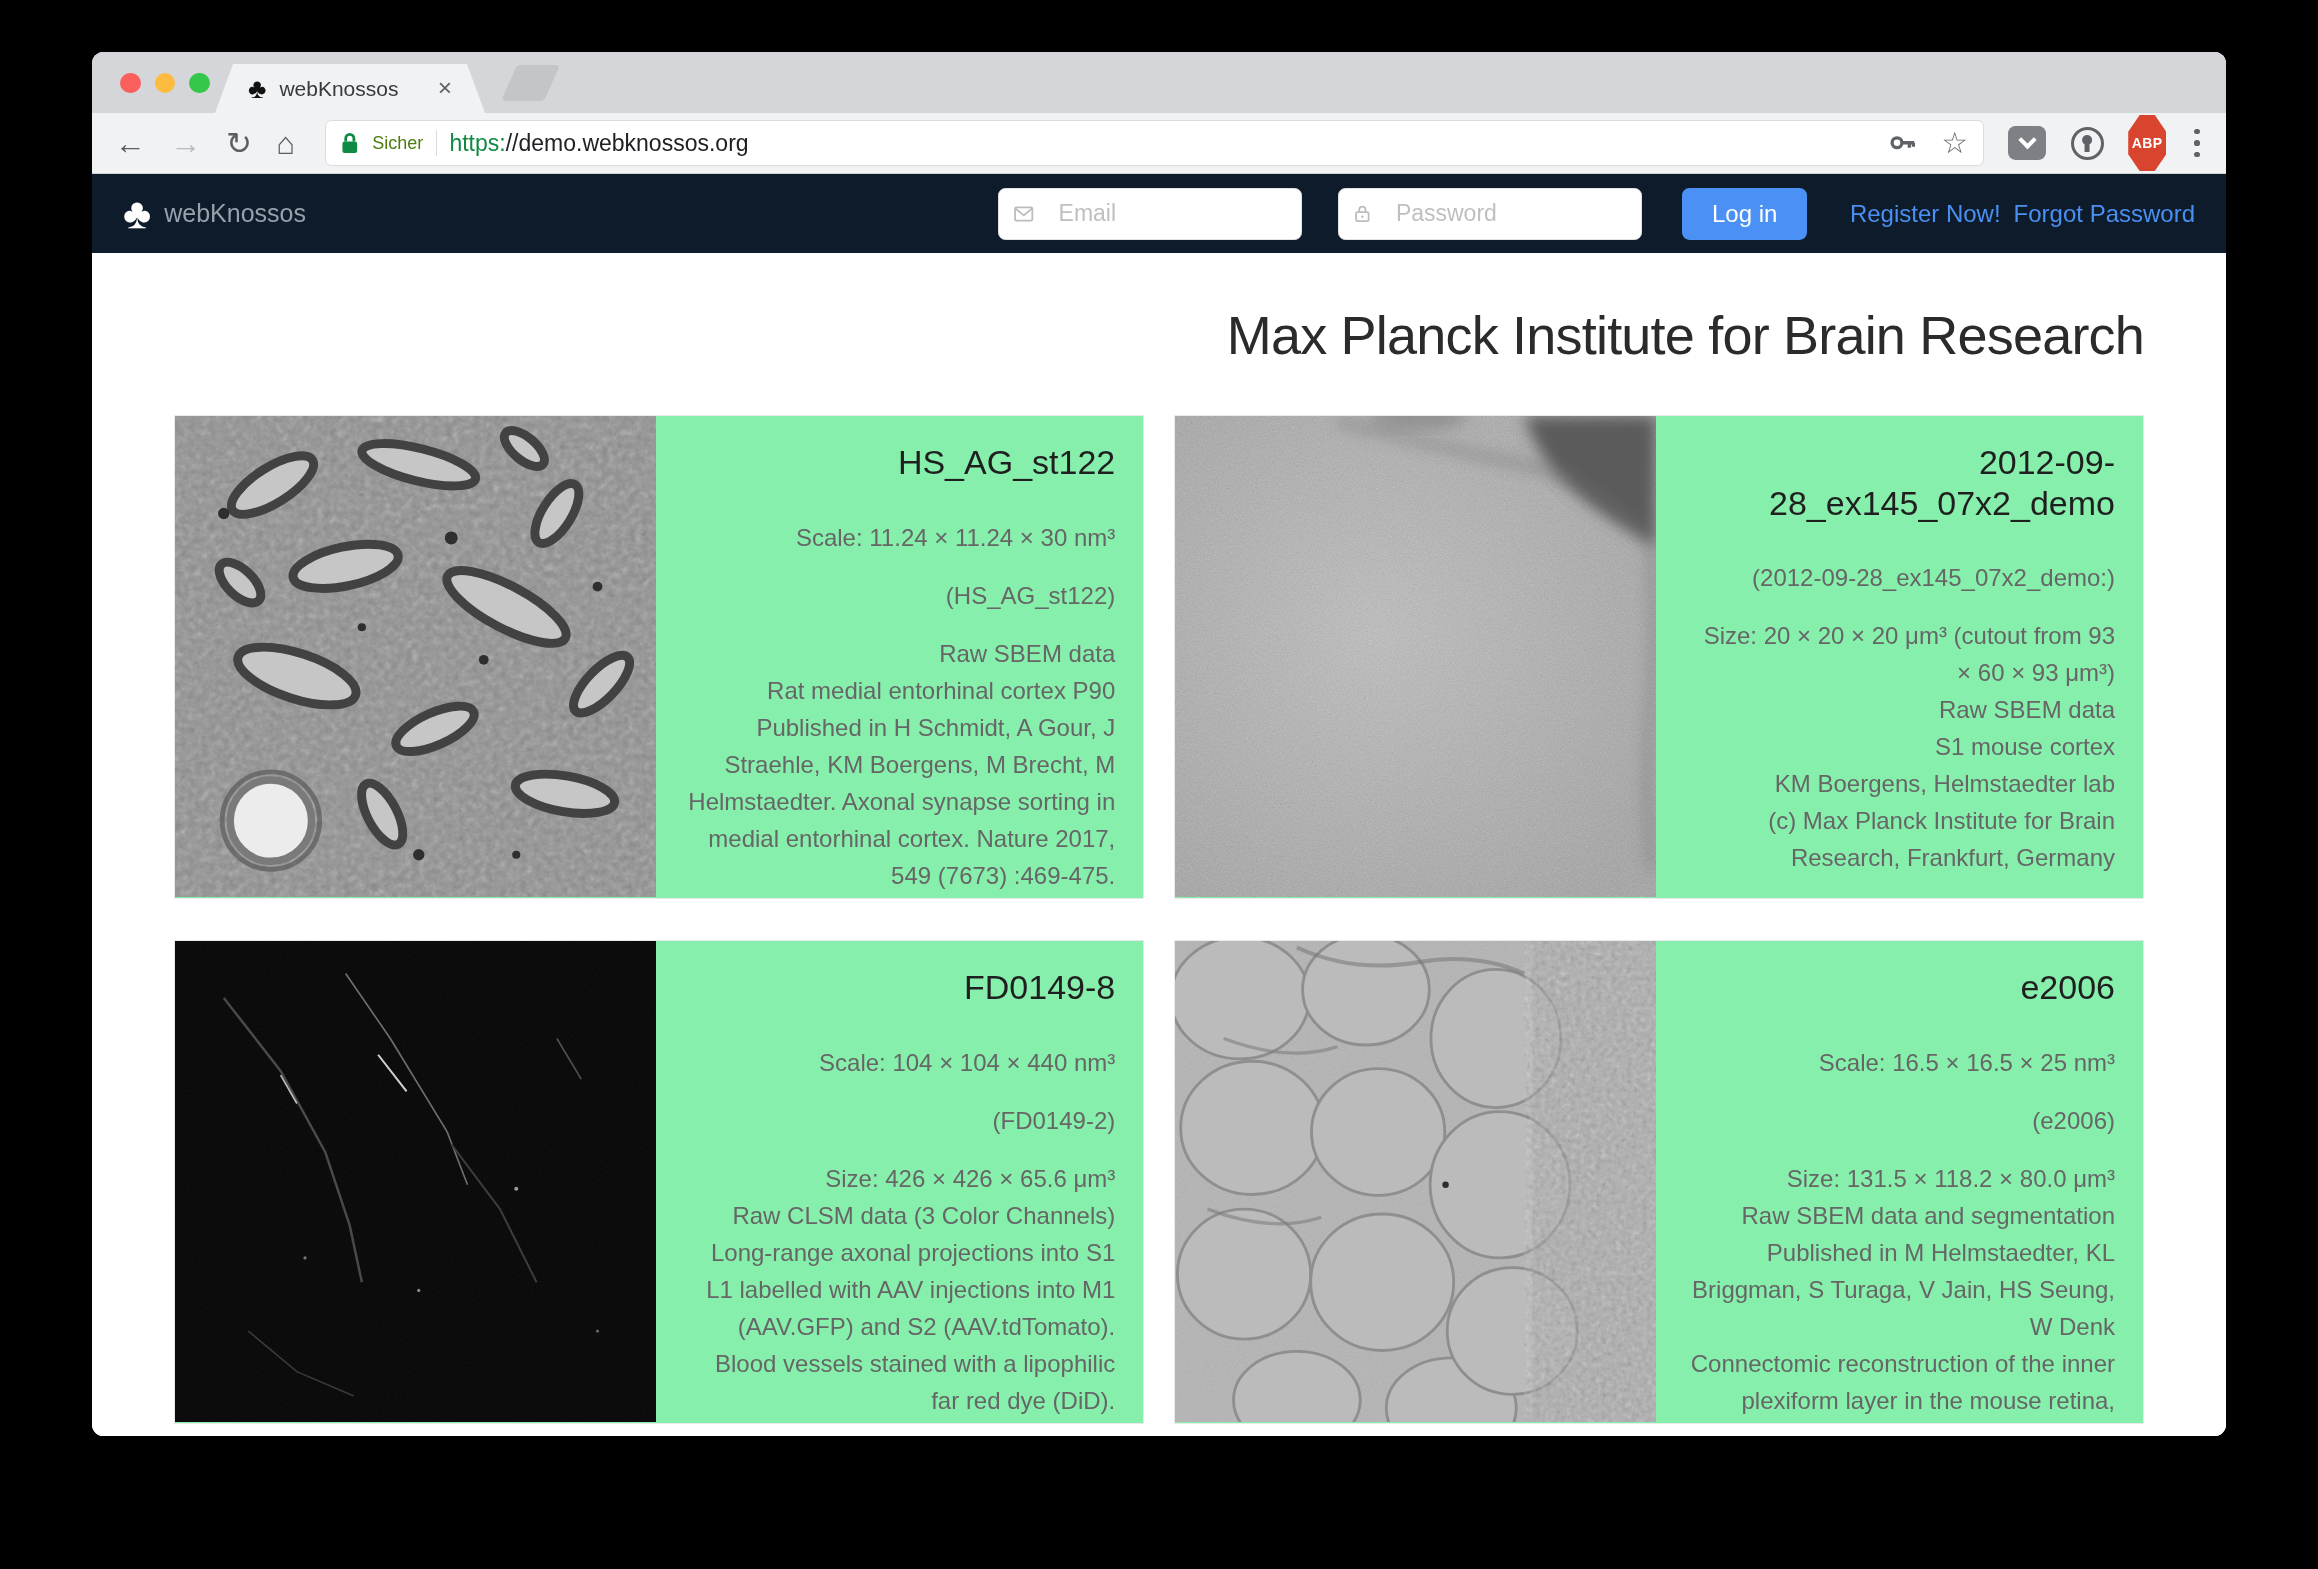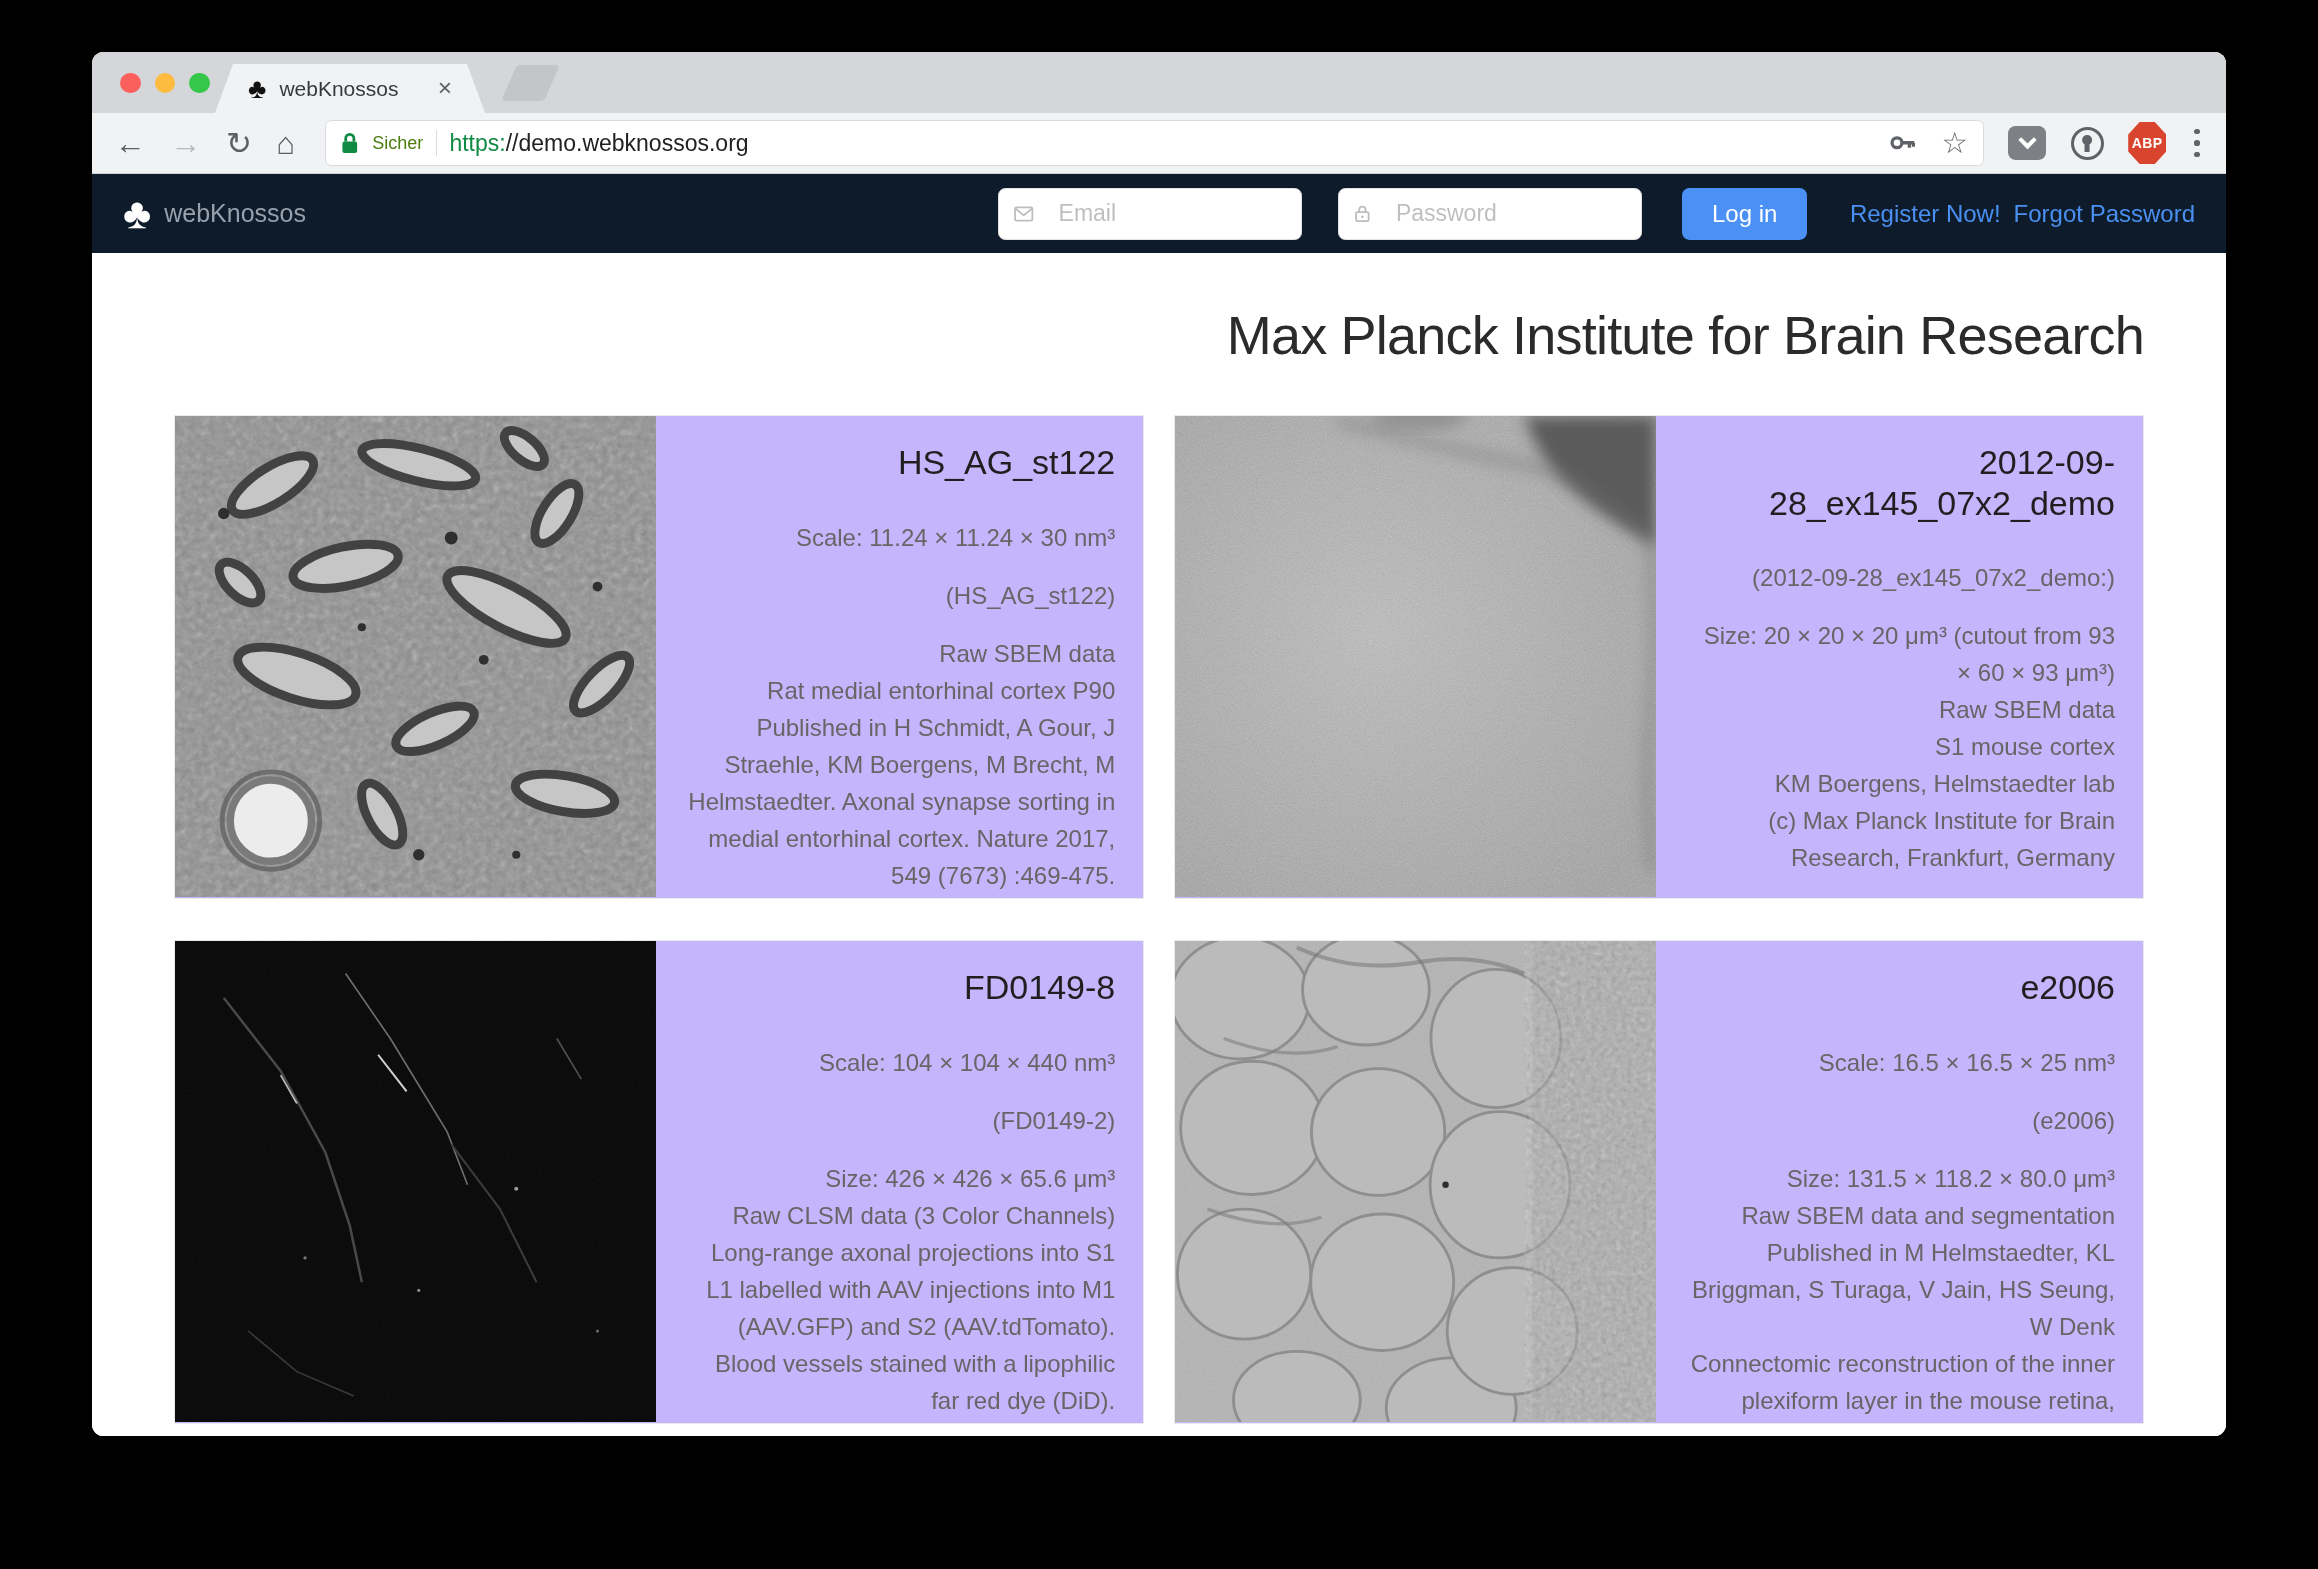--- a/index.html
+++ b/index.html
@@ -70,21 +70,21 @@
   }
   .onepw .hole {
     position: absolute; left: 50%; top: 5.7px; transform: translateX(-50%);
     width: 9.8px; height: 9.8px; border-radius: 50%; background: #5f6368;
   }
   .onepw .slot {
     position: absolute; left: 50%; top: 13px; transform: translateX(-50%);
     width: 4.9px; height: 9px; background: #5f6368;
   }
   .abp {
-    width: 38px; height: 42px; background: #d9442e; color: #fff;
+    width: 38px; height: 56px; background: #d9442e; color: #fff;
     clip-path: polygon(30% 0,70% 0,100% 30%,100% 70%,70% 100%,30% 100%,0 70%,0 30%);
     display: flex; align-items: center; justify-content: center;
     font-size: 14px; font-weight: bold; letter-spacing: 0.4px;
   }
   .menu-dots { display: flex; flex-direction: column; gap: 5.7px; padding: 3.3px; }
   .menu-dots i { width: 5.7px; height: 5.7px; border-radius: 50%; background: #5f6368; }
   
   .mainnav {
     height: 79px; background: #0d1b2b;
     display: flex; align-items: center; padding: 0 31px;
@@ -116,21 +116,21 @@
   h1.page-title {
     font-size: 54px; font-weight: 500; color: #2b2b2b;
     letter-spacing: -0.8px; margin: 26px 0 49px;
   }
   .grid {
     display: grid; grid-template-columns: 1fr 1fr;
     column-gap: 29.5px; row-gap: 41px;
   }
   .card {
     display: flex; height: 484px;
-    border: 1.6px solid #eaeaea; background: #c4b5fd;
+    border: 1.6px solid #eaeaea; background: #86efac;
   }
   .thumb { width: 481px; height: 481px; flex: none; }
   .thumb svg { display: block; width: 100%; height: 100%; }
   .panel { flex: 1; padding: 23px 28px; overflow: hidden; }
   .panel h3 {
     font-size: 34px; font-weight: 500; color: #1f1f1f;
     margin: 3.3px 0 36px; line-height: 1.2; overflow-wrap: break-word;
   }
   .panel p { font-size: 24px; line-height: 37px; color: #666; margin: 0 0 21px; }
   .panel p.desc { white-space: pre-line; margin-bottom: 0; }

